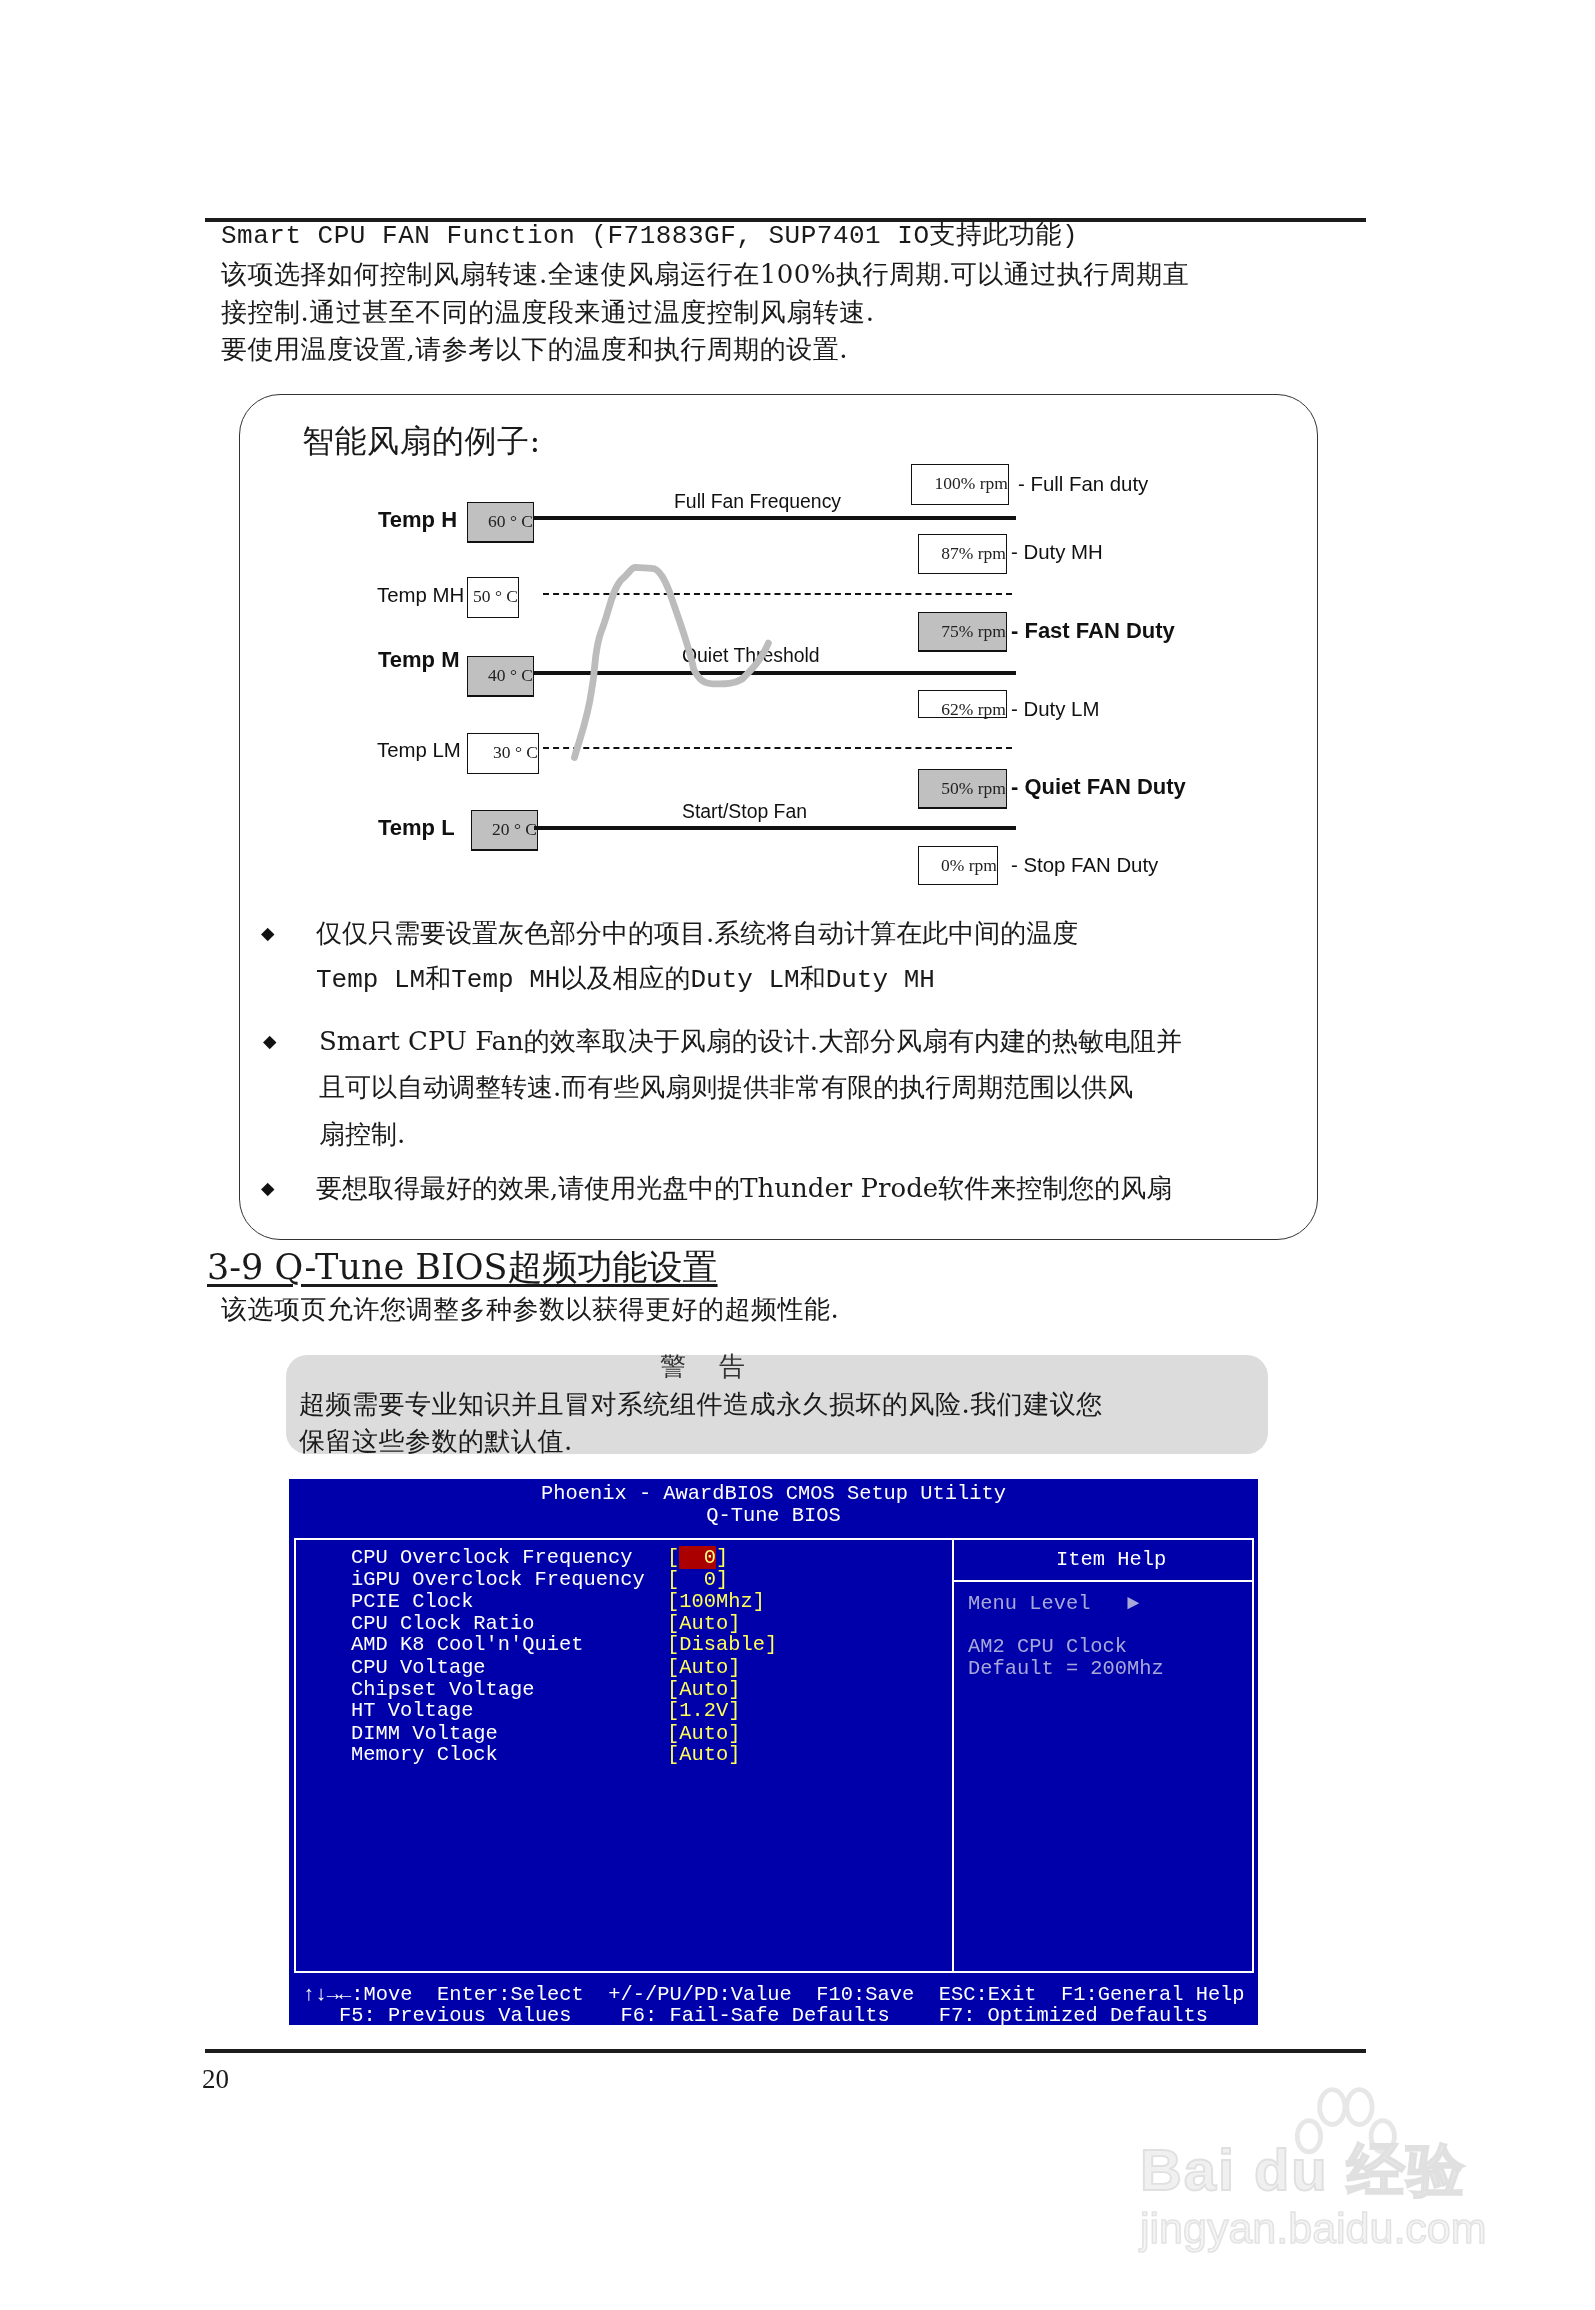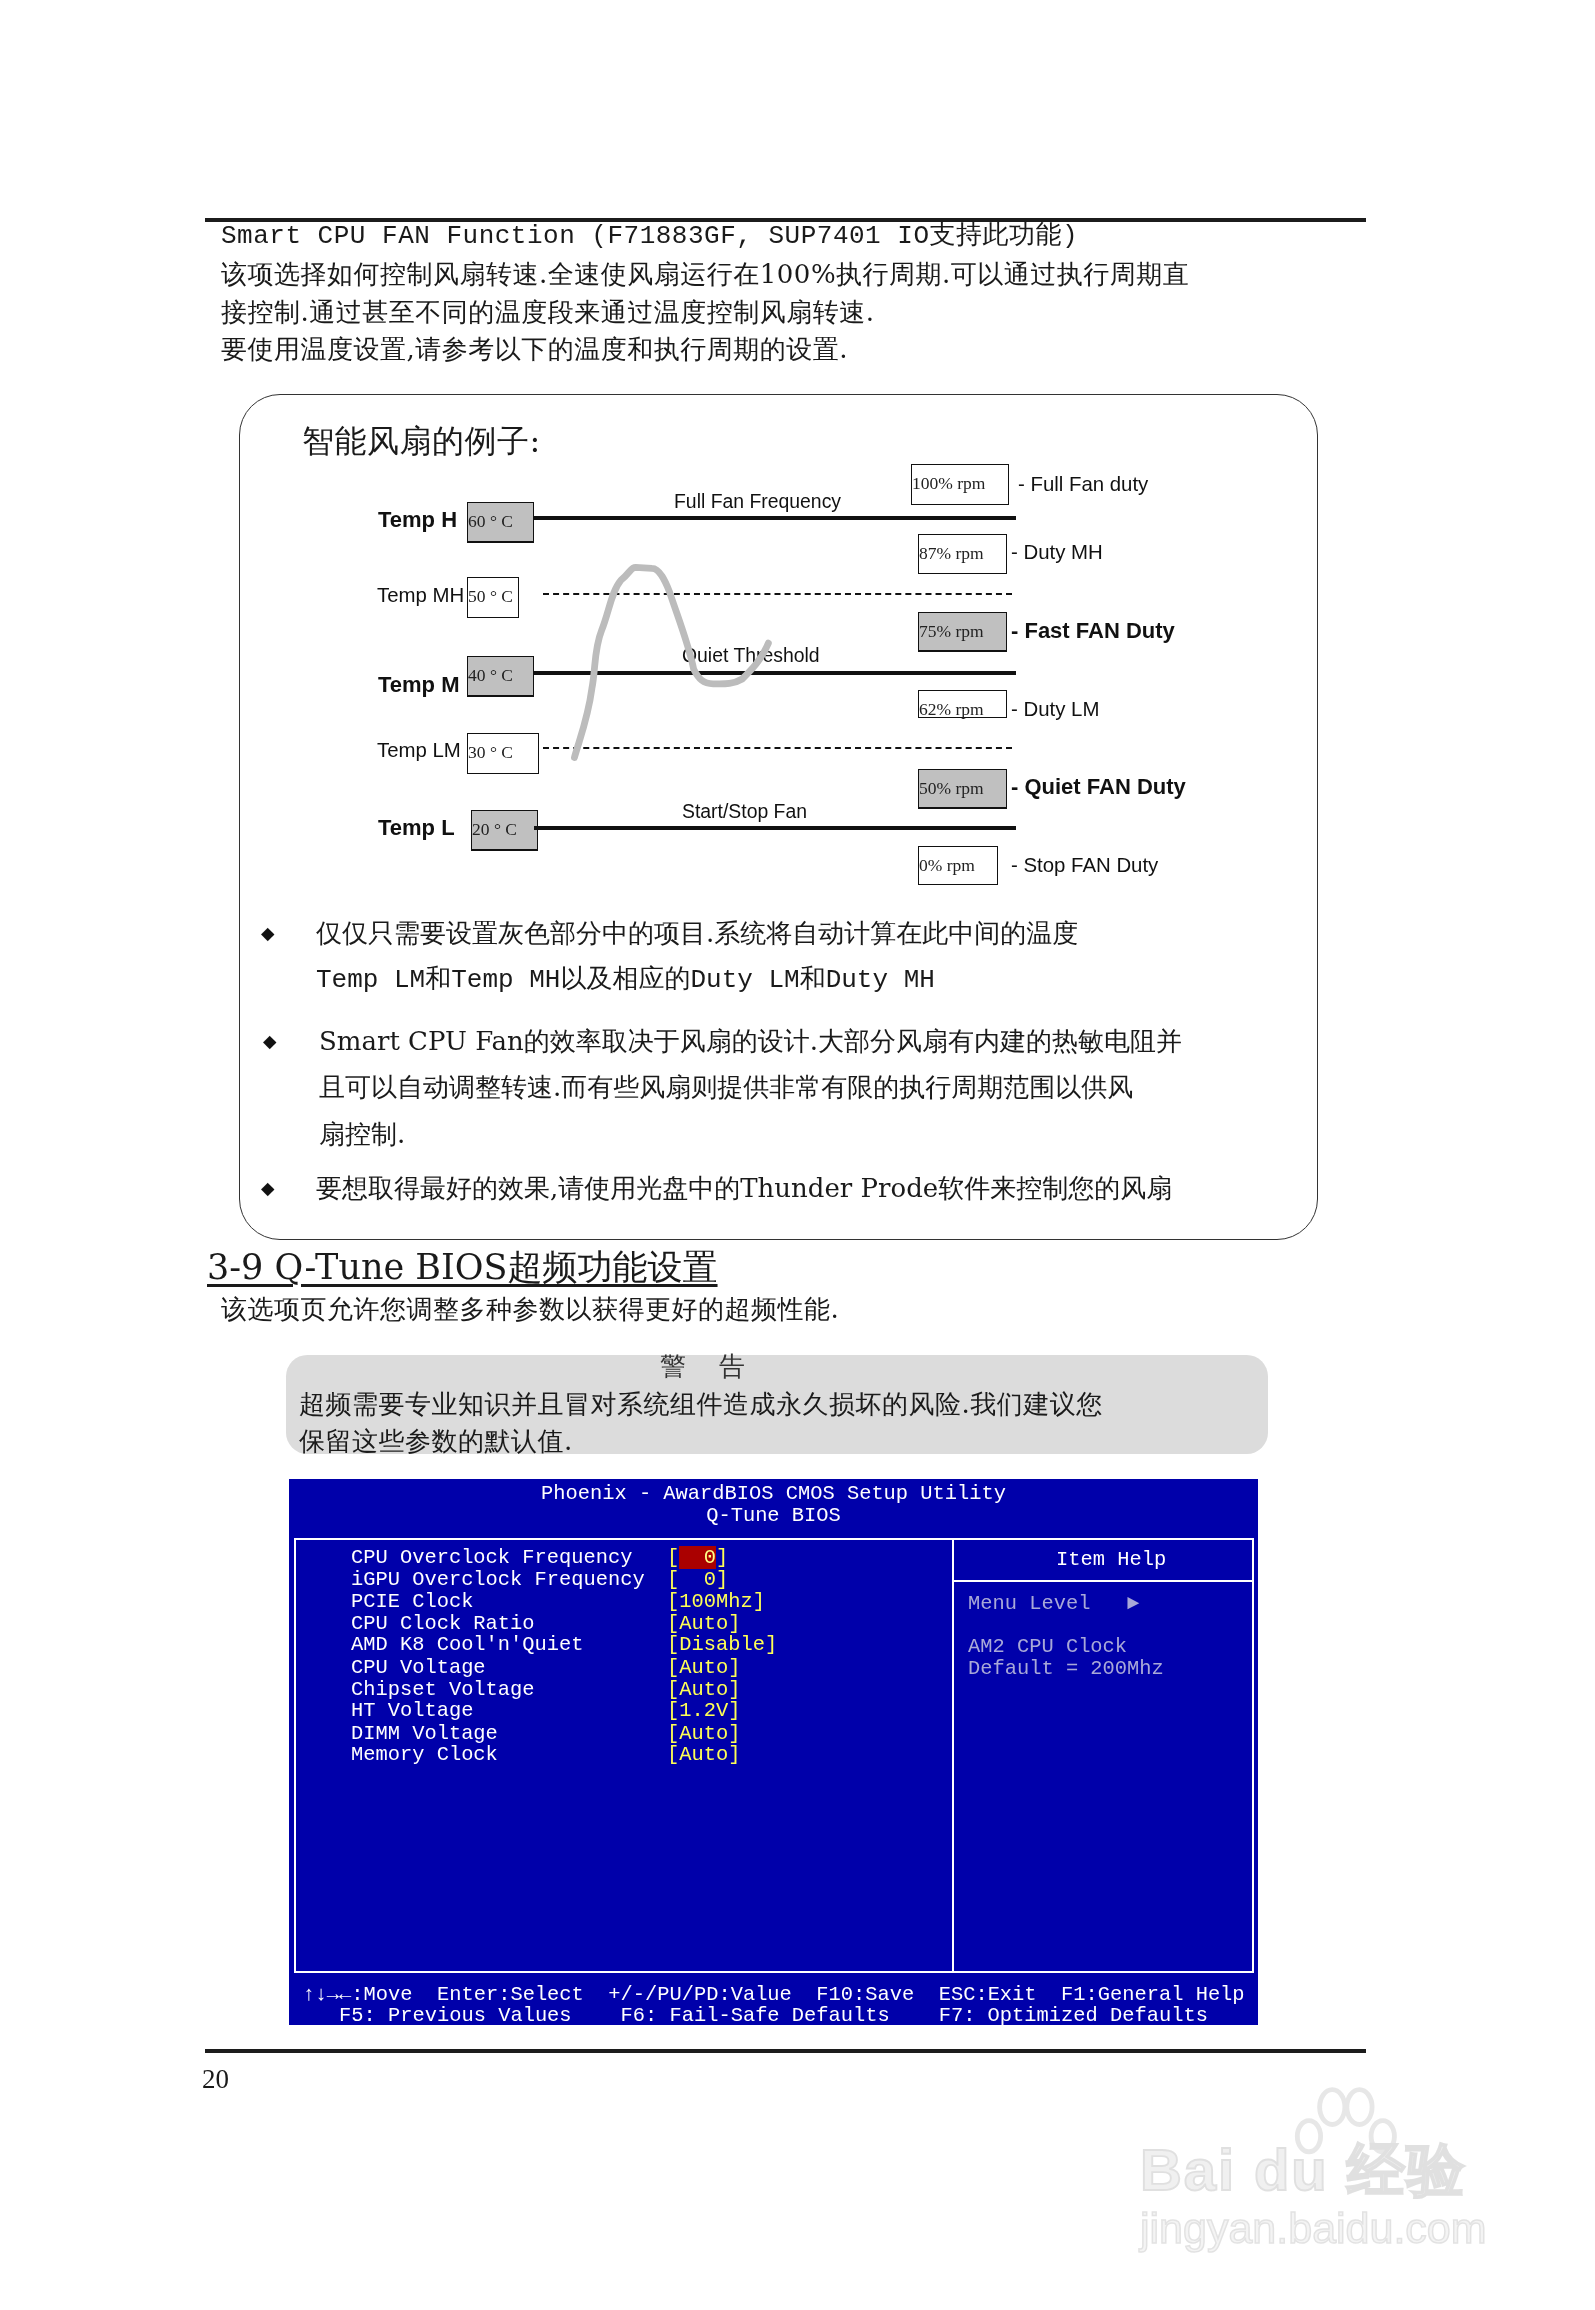--- a/index.html
+++ b/index.html
@@ -9,21 +9,21 @@
   .rule { position:absolute; background:#1c1c1c; }
   .mono { font-family:"Liberation Mono", "DejaVu Sans Mono", monospace; }
   .txt { font-size:26px; line-height:37px; white-space:nowrap; letter-spacing:0.5px; }
 
   
   .ex-box { position:absolute; left:239px; top:394px; width:1079px; height:846px;
             border:1.9px solid #333; border-radius:41px; box-sizing:border-box; }
   .diag-label { position:absolute; font-family:"Liberation Sans", sans-serif; font-size:20.4px; color:#111; white-space:nowrap; }
   .diag-label.b { font-weight:bold; font-size:22px; }
   .tbox { position:absolute; border:1.5px solid #111; box-sizing:border-box; background:#fff;
-          font-family:"Liberation Serif", serif; font-size:17.5px; color:#222; text-align:left; line-height:37px; white-space:nowrap; }
+          font-family:"Liberation Serif", serif; font-size:17.5px; color:#222; text-align:right; line-height:37px; white-space:nowrap; }
   .tbox.gray { background:#c0c0c0; border-width:1.9px; border-bottom-width:2.9px; }
   .hline { position:absolute; height:3.9px; background:#111; }
   .dline { position:absolute; height:0; border-top:2.9px dashed #111; }
   .thr { position:absolute; font-family:"Liberation Sans", sans-serif; font-size:19.4px; color:#111; white-space:nowrap; }
 
   .bullet { position:absolute; font-size:17.5px; color:#111; }
   .btxt { position:absolute; font-size:26px; line-height:47px; white-space:nowrap; color:#1a1a1a; }
 
   
   .warn { position:absolute; left:286px; top:1355px; width:982px; height:99px; background:#dcdcdc; border-radius:21.3px; }
@@ -58,21 +58,21 @@
 
 <div class="diag-label b" style="left:378px; top:507px;">Temp H</div>
 <div class="tbox gray" style="left:467px; top:502px; width:67px; height:41px;">60 ° C</div>
 <div class="hline" style="left:534px; top:516px; width:482px;"></div>
 <div class="thr" style="left:674px; top:490px;">Full Fan Frequency</div>
 
 <div class="diag-label" style="left:377px; top:584px;">Temp MH</div>
 <div class="tbox" style="left:467px; top:577px; width:52px; height:41px;">50 ° C</div>
 <div class="dline" style="left:543px; top:593px; width:469px;"></div>
 
-<div class="diag-label b" style="left:378px; top:672px;">Temp M</div>
+<div class="diag-label b" style="left:378px; top:647px;">Temp M</div>
 <div class="tbox gray" style="left:467px; top:656px; width:67px; height:41px;">40 ° C</div>
 <div class="hline" style="left:534px; top:671px; width:482px;"></div>
 <div class="thr" style="left:682px; top:644px;">Quiet Threshold</div>
 
 <div class="diag-label" style="left:377px; top:739px;">Temp LM</div>
 <div class="tbox" style="left:467px; top:733px; width:72px; height:41px;">30 ° C</div>
 <div class="dline" style="left:543px; top:747px; width:469px;"></div>
 
 <div class="diag-label b" style="left:378px; top:815px;">Temp L</div>
 <div class="tbox gray" style="left:471px; top:810px; width:67px; height:41px;">20 ° C</div>

